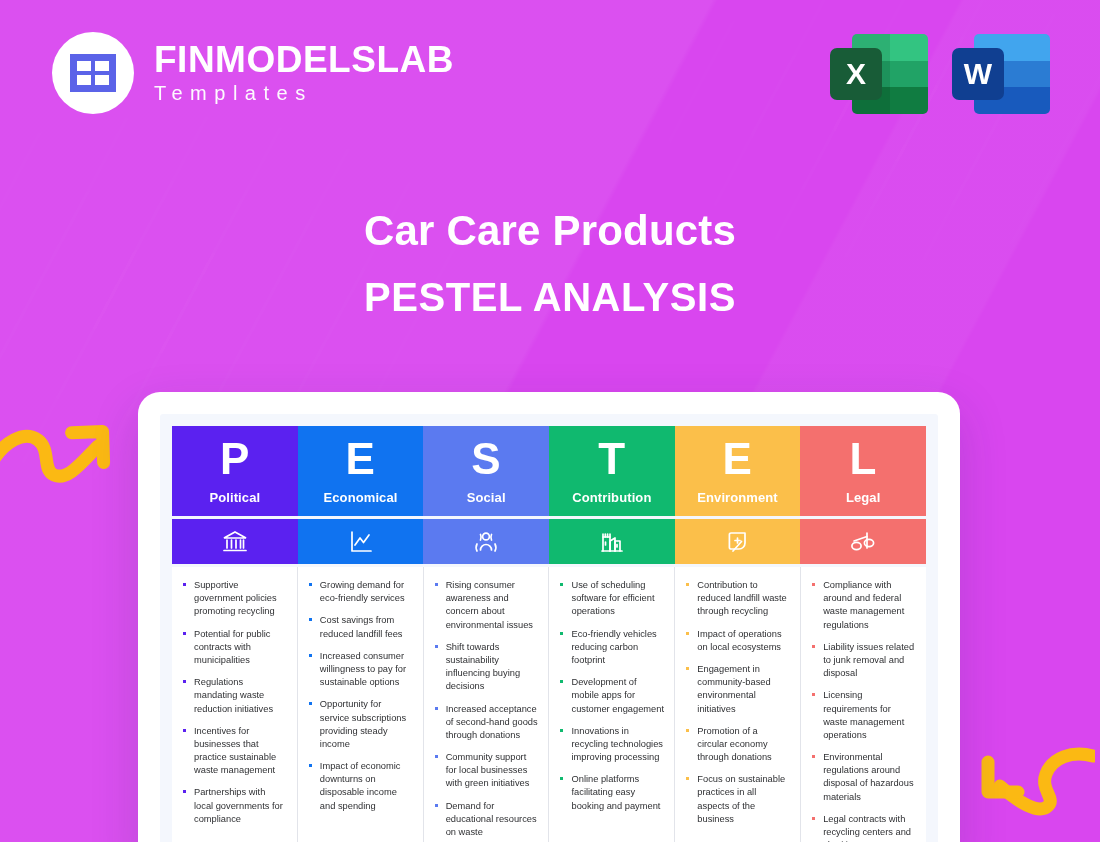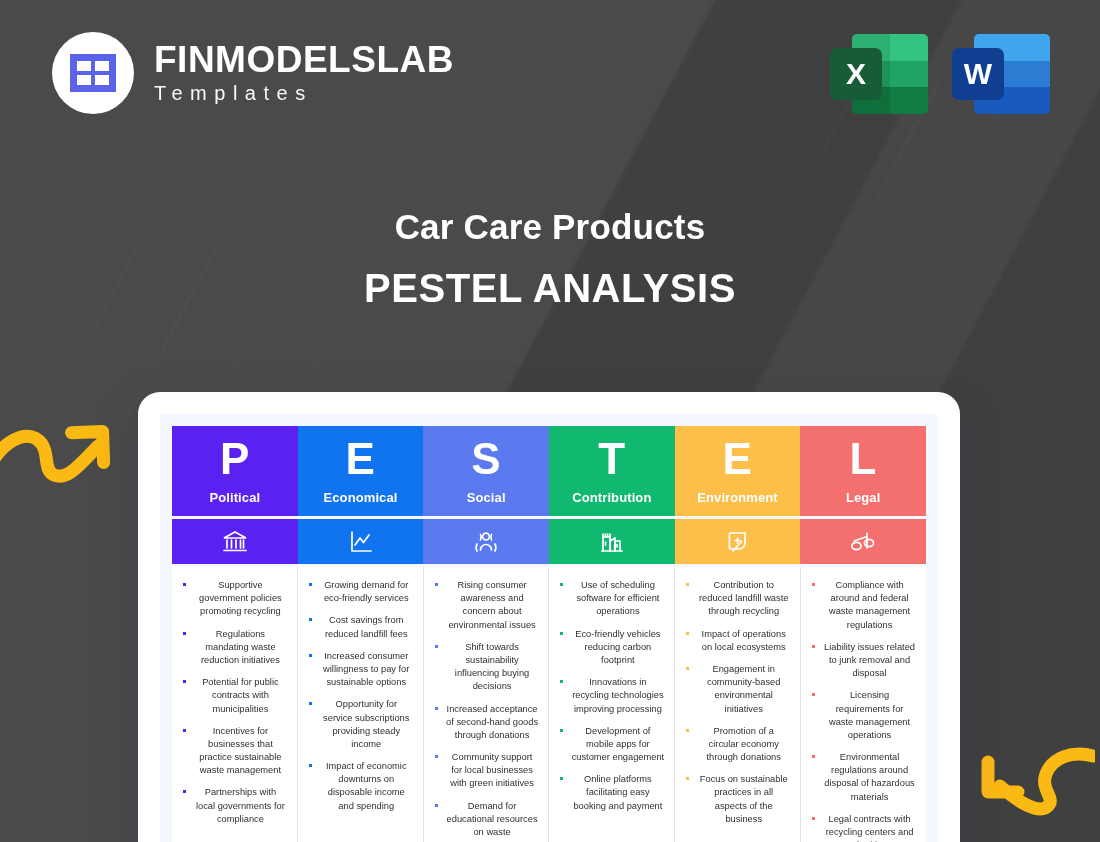--- a/index.html
+++ b/index.html
@@ -4,21 +4,21 @@
 <style>
   * { box-sizing: border-box; margin: 0; padding: 0; }
   html, body {
     width: 1100px; height: 842px;
     overflow: hidden;
     font-family: "Liberation Sans", sans-serif;
   }
   #stage {
     position: relative;
     width: 1100px; height: 842px;
-    background: #404040;
+    background: #d946ef;
     overflow: hidden;
   }
   
   .bg-brush {
     position: absolute; inset: 0;
     background:
       linear-gradient(118deg, rgba(255,255,255,0.055) 0%, rgba(255,255,255,0.055) 46%, rgba(0,0,0,0.0) 46.4%, rgba(0,0,0,0.0) 100%),
       linear-gradient(118deg, rgba(0,0,0,0.0) 0%, rgba(0,0,0,0.0) 62%, rgba(255,255,255,0.035) 62.3%, rgba(255,255,255,0.035) 74%, rgba(0,0,0,0.0) 74.3%);
     pointer-events: none;
   }
@@ -91,21 +91,21 @@
   .wd .sheet div:nth-child(3){ background:#185abd; }
   .wd .sheet::after{ content:""; position:absolute; left:0; top:0; width:0; height:100%;}
   .wd .tile { background: #103f91; }
 
   
   .title-block {
     position: absolute; left: 0; right: 0; top: 205px;
     text-align: center; color: #ffffff;
   }
   .title-main {
-    font-size: 35px; font-weight: 800; letter-spacing: .2px;
+    font-size: 42px; font-weight: 800; letter-spacing: .2px;
     line-height: 1.24;
   }
   .title-sub {
     font-size: 40px; font-weight: 700; letter-spacing: .6px;
     margin-top: 18px;
   }
 
   
   .arrow { position: absolute; pointer-events: none; }
   .arrow-left  { left: -10px; top: 400px; }
@@ -152,21 +152,21 @@
 
   .row-body { display: flex; margin-top: 3px; background: #ffffff; }
   .body-cell {
     flex: 1 1 0;
     background: #ffffff;
     border-right: 1px solid #e2e4ea;
     padding: 12px 10px 14px 9px;
     min-height: 240px;
   }
   .body-cell:last-child { border-right: none; }
-  .body-cell ul { list-style: none; text-align: center; }
+  .body-cell ul { list-style: none; }
   .body-cell li {
     position: relative;
     font-size: 9.3px; line-height: 1.42;
     color: #2f3033;
     padding-left: 13px;
     margin-bottom: 9px;
   }
   .body-cell li::before {
     content: "";
     position: absolute; left: 2px; top: 4px;
@@ -326,22 +326,22 @@
                 <ellipse cx="20" cy="14" rx="4.6" ry="3.6"></ellipse>
               </g>
             </svg>
           </div>
         </div>
 
         <div class="row-body">
           <div class="body-cell c0">
             <ul>
               <li>Supportive government policies promoting recycling</li>
+              <li>Potential for public contracts with municipalities</li>
               <li>Regulations mandating waste reduction initiatives</li>
-              <li>Potential for public contracts with municipalities</li>
               <li>Incentives for businesses that practice sustainable waste management</li>
               <li>Partnerships with local governments for compliance</li>
             </ul>
           </div>
           <div class="body-cell c1">
             <ul>
               <li>Growing demand for eco-friendly services</li>
               <li>Cost savings from reduced landfill fees</li>
               <li>Increased consumer willingness to pay for sustainable options</li>
               <li>Opportunity for service subscriptions providing steady income</li>
@@ -354,22 +354,22 @@
               <li>Shift towards sustainability influencing buying decisions</li>
               <li>Increased acceptance of second-hand goods through donations</li>
               <li>Community support for local businesses with green initiatives</li>
               <li>Demand for educational resources on waste management practices</li>
             </ul>
           </div>
           <div class="body-cell c3">
             <ul>
               <li>Use of scheduling software for efficient operations</li>
               <li>Eco-friendly vehicles reducing carbon footprint</li>
+              <li>Development of mobile apps for customer engagement</li>
               <li>Innovations in recycling technologies improving processing</li>
-              <li>Development of mobile apps for customer engagement</li>
               <li>Online platforms facilitating easy booking and payment</li>
             </ul>
           </div>
           <div class="body-cell c4">
             <ul>
               <li>Contribution to reduced landfill waste through recycling</li>
               <li>Impact of operations on local ecosystems</li>
               <li>Engagement in community-based environmental initiatives</li>
               <li>Promotion of a circular economy through donations</li>
               <li>Focus on sustainable practices in all aspects of the business</li>

